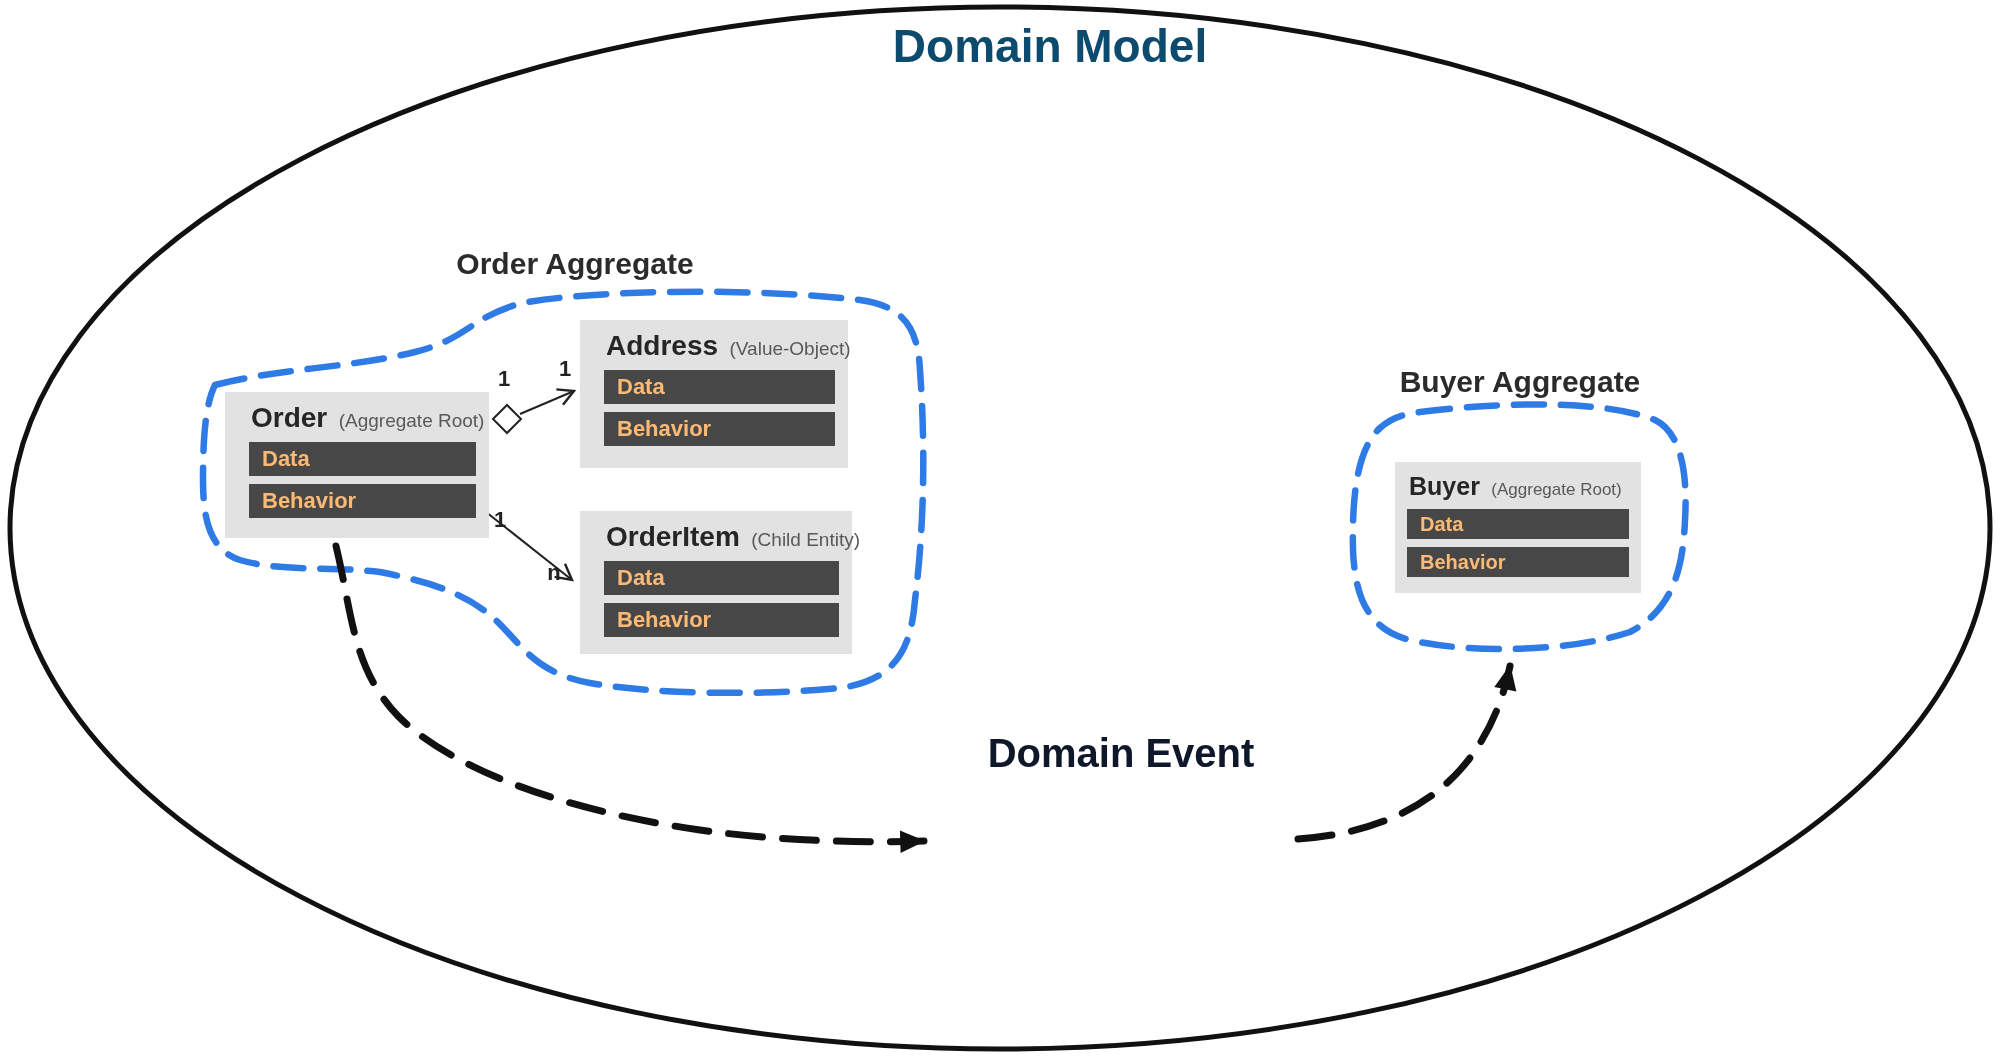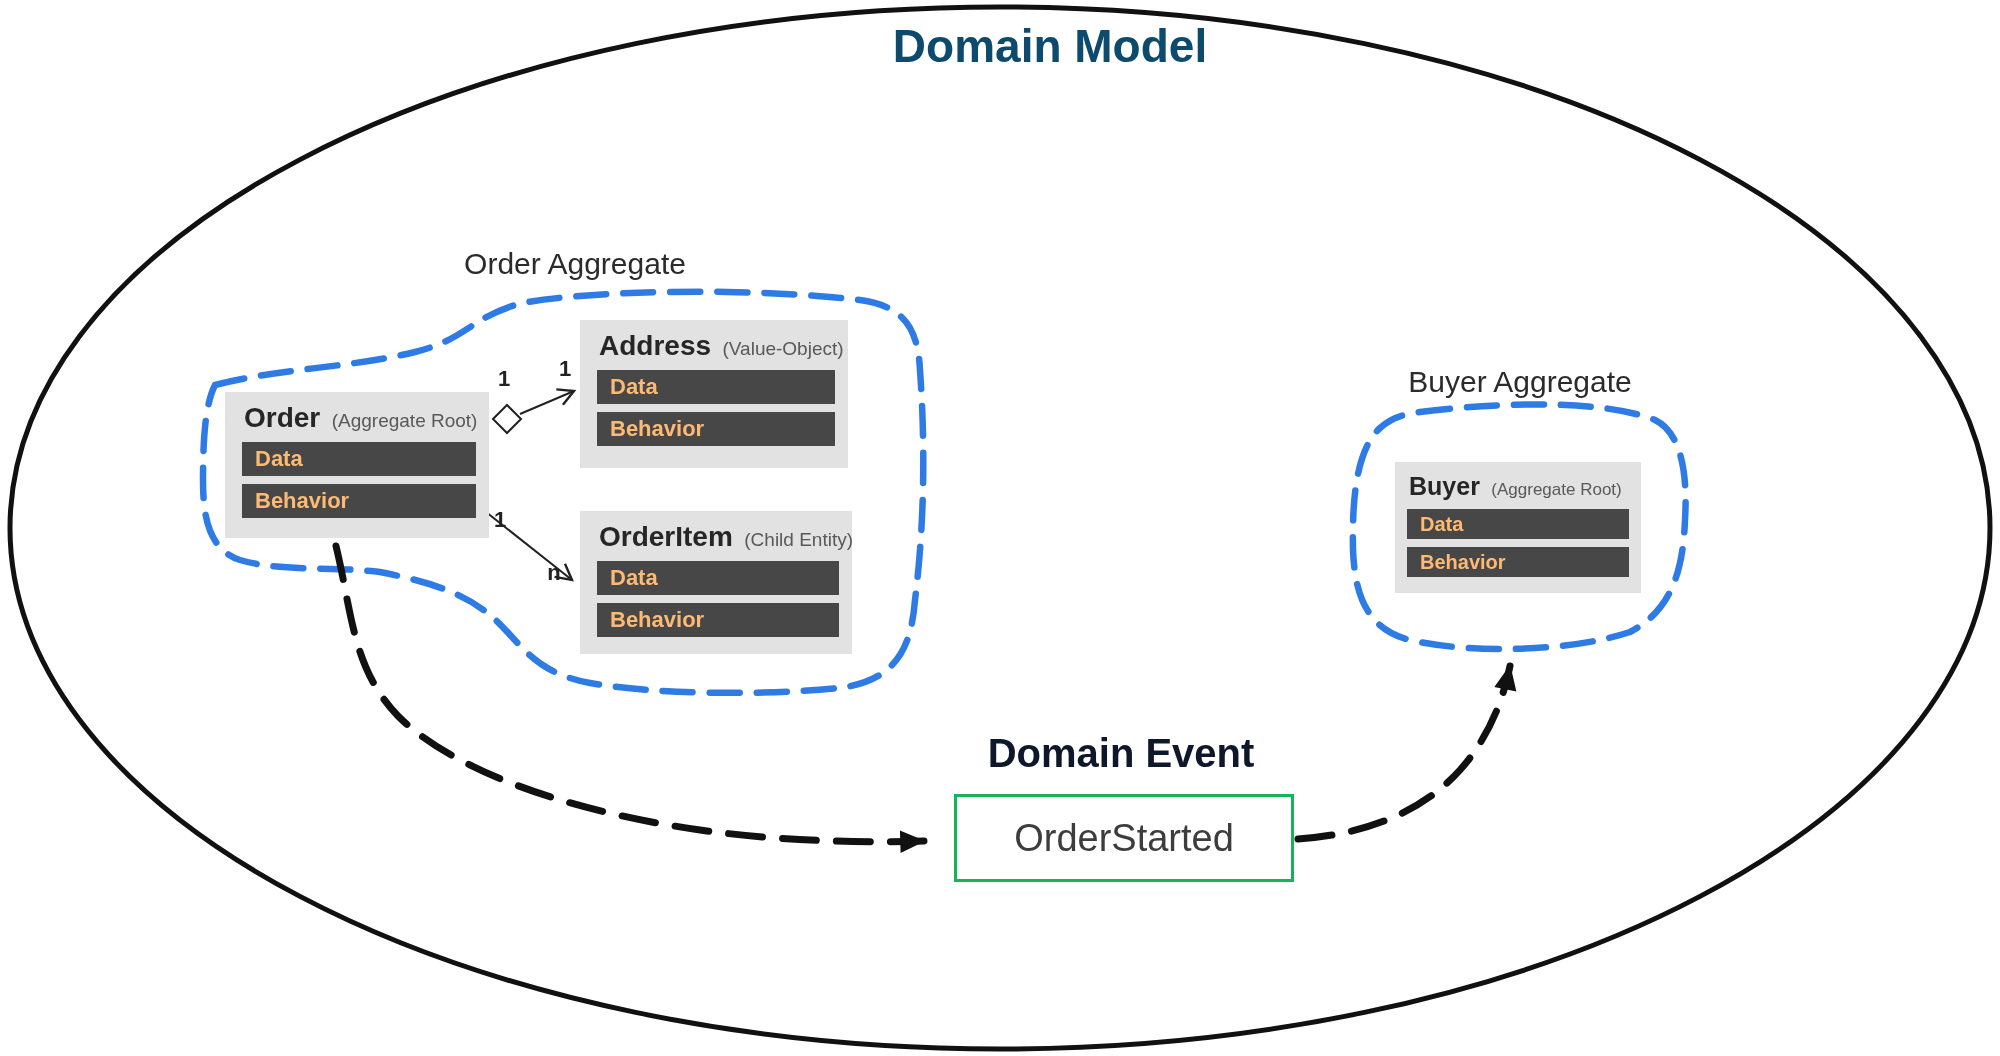--- a/index.html
+++ b/index.html
@@ -17,26 +17,26 @@
   .blueDash{fill:none;stroke:var(--blue);stroke-width:6.5;stroke-dasharray:30 17;stroke-linecap:round;stroke-linejoin:round;}
   .blackDash{fill:none;stroke:var(--ink);stroke-width:7;stroke-dasharray:34 20;stroke-linecap:round;}
   .thinLine{fill:none;stroke:#222;stroke-width:2;}
   .ellipseOutline{fill:none;stroke:var(--ink);stroke-width:5;}
   .inkFill{fill:var(--ink);}
 
   .abs{position:absolute;box-sizing:border-box;}
 
   .pageTitle{left:600px;top:18px;width:900px;text-align:center;color:#0c4a6e;font-weight:700;font-size:46px;line-height:57px;}
 
-  .aggLabel{text-align:center;color:#2b2b2b;font-weight:400;font-size:30px;line-height:36px;white-space:nowrap;}
+  .aggLabel{text-align:center;color:#2b2b2b;font-weight:700;font-size:30px;line-height:36px;white-space:nowrap;}
   #orderAggLabel{left:415px;top:246px;width:320px;}
   #buyerAggLabel{left:1358px;top:364px;width:324px;}
   #domainEventLabel{left:948px;top:728px;width:346px;text-align:center;color:#0f172a;font-weight:700;font-size:40px;line-height:50px;white-space:nowrap;}
 
-  .entity{background:var(--boxbg);padding:6px 13px 12px 17px;}
+  .entity{background:var(--boxbg);padding:6px 13px 12px 24px;}
   .entityTitle{margin:4px 0 8px 2px;white-space:nowrap;}
   .entityName{font-weight:700;font-size:28px;color:#262626;}
   .entityType{font-size:19px;color:#595959;margin-left:7px;}
   .bar{background:var(--bar);color:#fdba74;font-weight:700;font-size:22px;height:34px;line-height:34px;padding-left:13px;margin-top:8px;}
 
   .entity.small{padding:6px 12px 10px 12px;}
   .entity.small .entityName{font-size:25px;}
   .entity.small .entityType{font-size:17px;}
   .entity.small .bar{height:30px;line-height:30px;font-size:20px;margin-top:8px;}
 
@@ -148,22 +148,19 @@
 
   <div class="abs entity small" id="buyerBox">
     <div class="entityTitle">
       <span class="entityName">Buyer</span>
       <span class="entityType">(Aggregate Root)</span>
     </div>
     <div class="bar">Data</div>
     <div class="bar">Behavior</div>
   </div>
 
-  <div class="abs" id="eventBox">
-    <span>OrderStarted</span>
-  </div>
 
   <div class="abs mult" id="multA1">1</div>
   <div class="abs mult" id="multA2">1</div>
   <div class="abs mult" id="multB1">1</div>
   <div class="abs mult" id="multB2">n</div>
 
 </div>
 
 </body></html>

